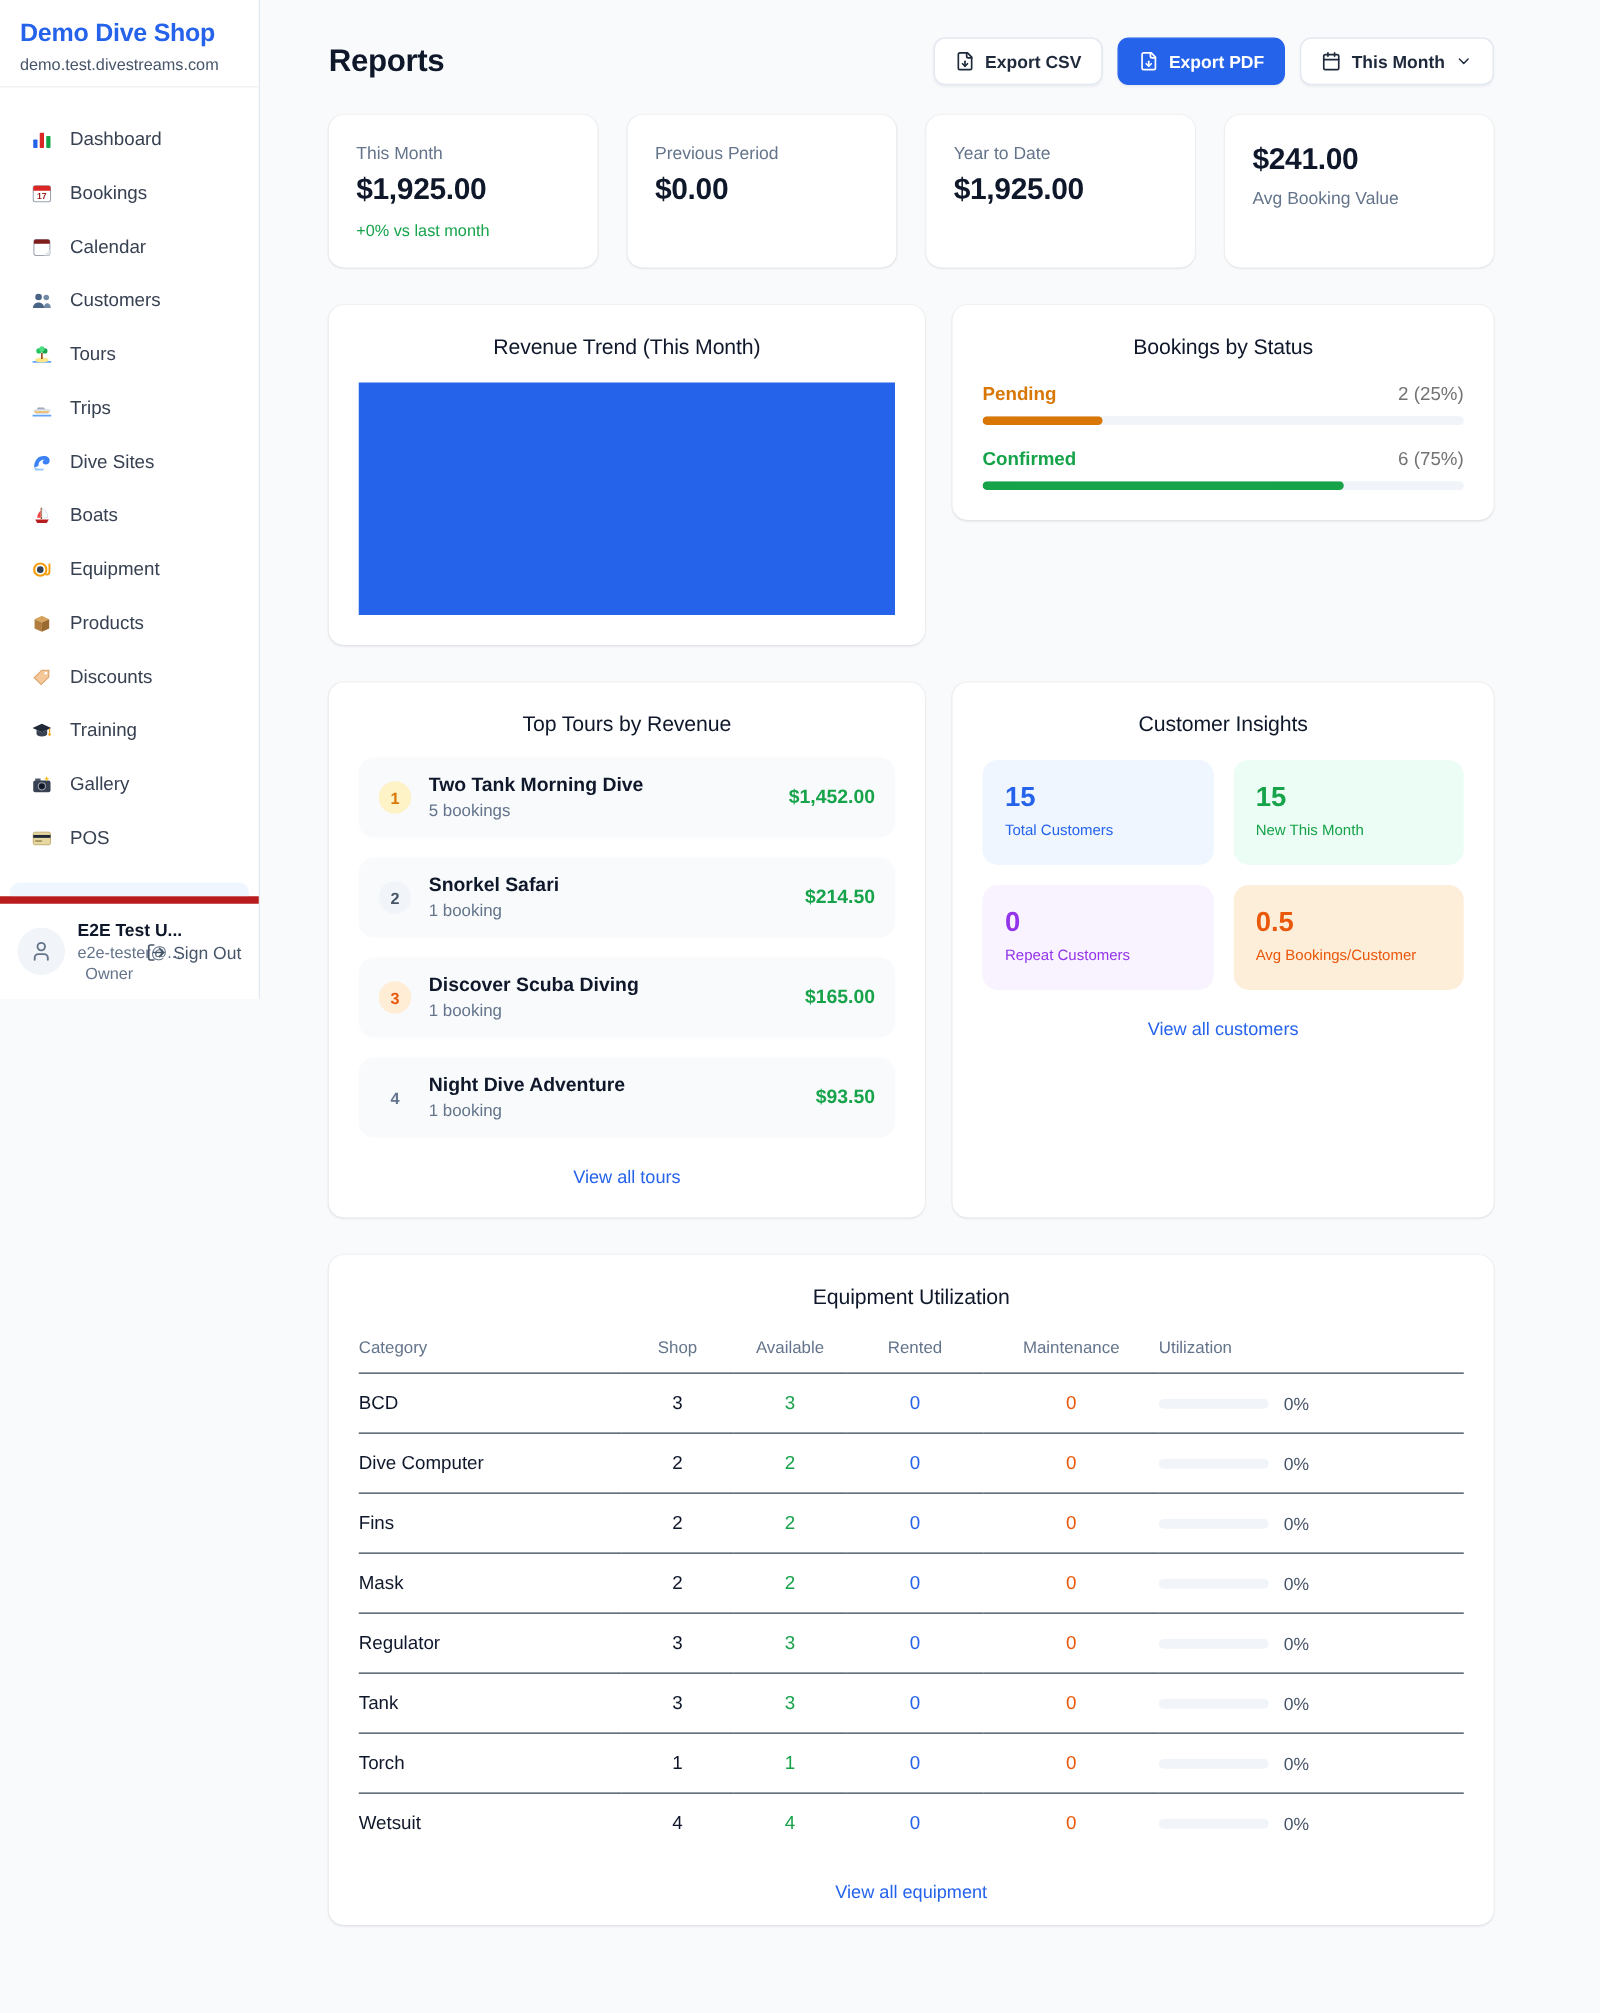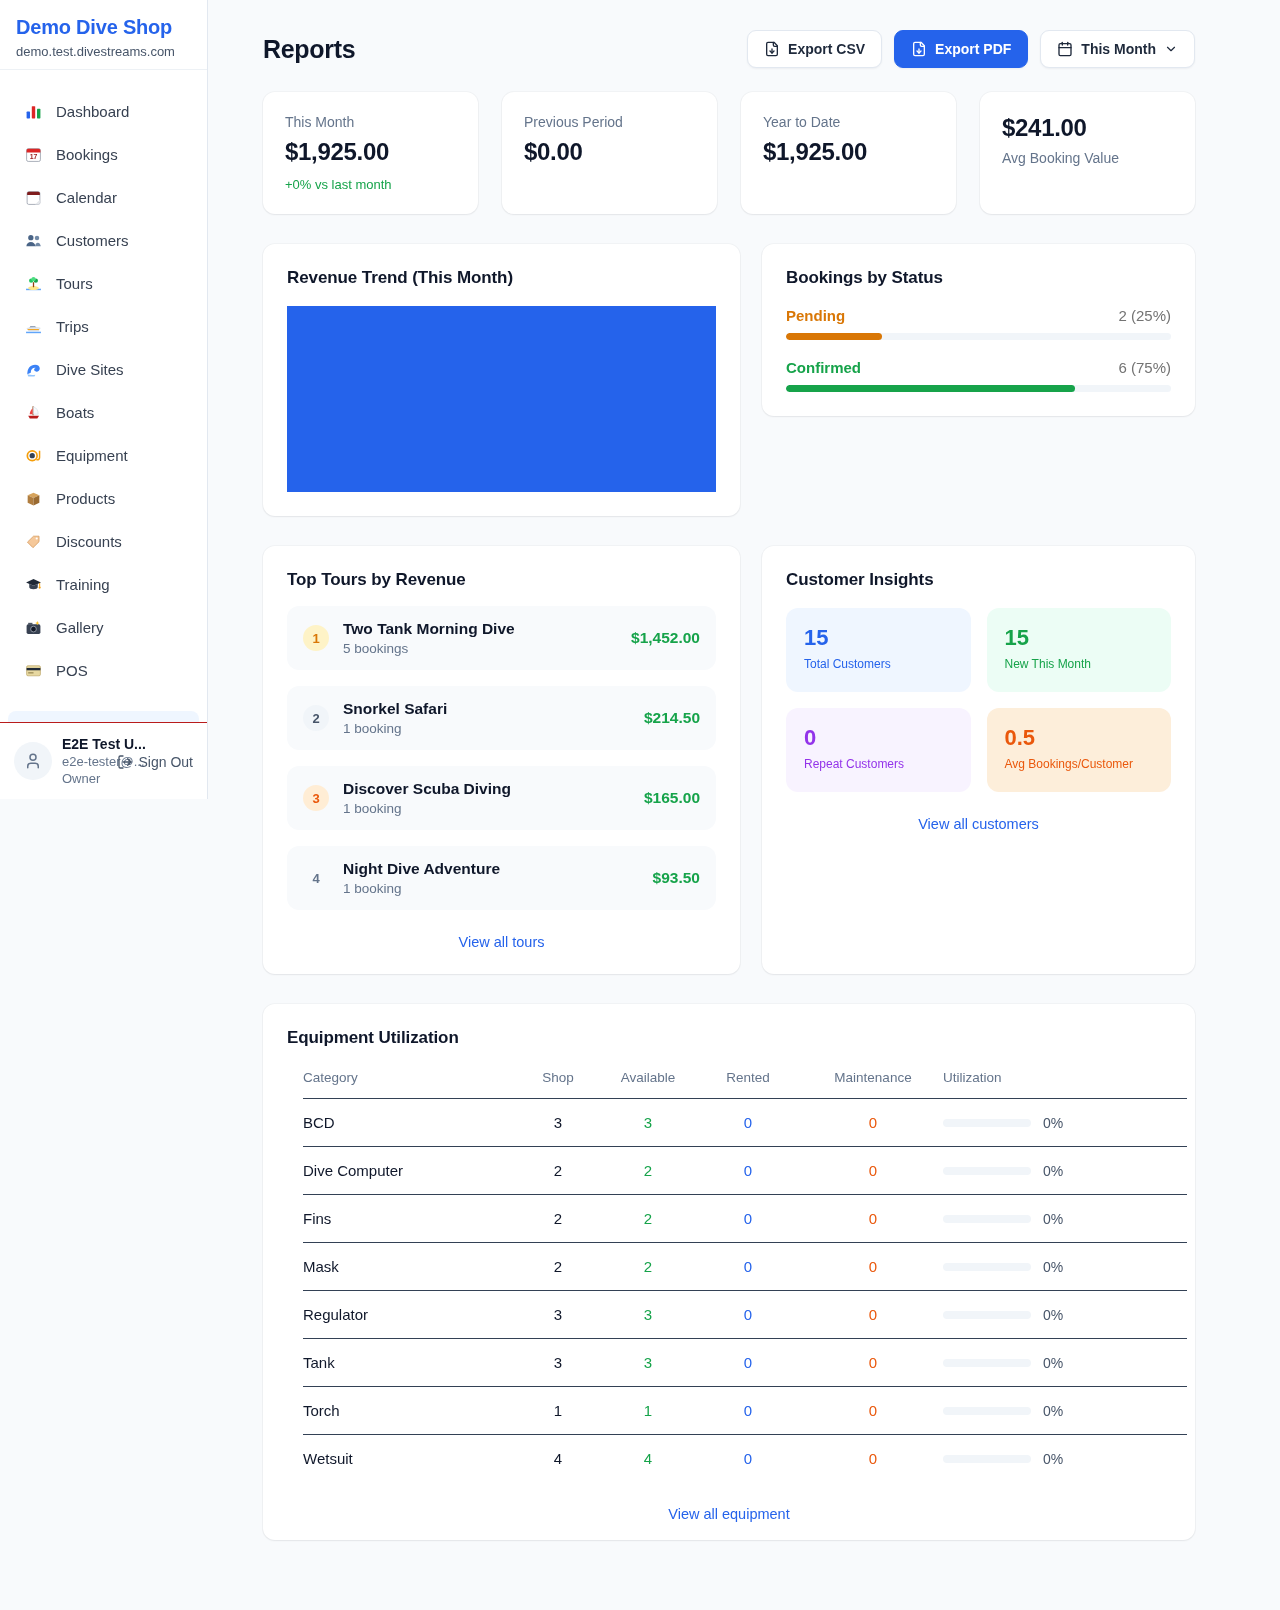--- a/index.html
+++ b/index.html
@@ -29,22 +29,22 @@
     border-radius: 8px; cursor: pointer;
   }
   .nav-ic { width: 18px; height: 17px; flex: 0 0 18px; display: flex; align-items: center; justify-content: center; }
   .nav-ic svg { width: 17px; height: 17px; display: block; }
   .nav-label { font-size: 15px; color: #374151; }
   .nav-active-partial {
     position: absolute; left: 8px; right: 8px; bottom: 0; height: 11px;
     background: #eff6ff; border-radius: 8px 8px 0 0;
   }
   .sb-foot {
-    border-top: 1px solid #b91c1c;
-    padding: 13px 14px; display: flex; gap: 10px; align-items: center;
+    border-top: 6px solid #b91c1c;
+    padding: 13px 14px; display: flex; gap: 10px; align-items: center; text-align: right;
   }
   .avatar {
     width: 38px; height: 38px; border-radius: 50%; background: #f1f5f9;
     color: #64748b; display: flex; align-items: center; justify-content: center;
     flex: 0 0 38px;
   }
   .u-info { flex: 1; min-width: 0; }
   .u-name { font-size: 14px; font-weight: bold; color: #0f172a; white-space: nowrap; }
   .u-email { font-size: 13px; color: #64748b; margin-top: 2px; white-space: nowrap; }
   .u-role { font-size: 13px; color: #64748b; margin-top: 2px; }
@@ -77,21 +77,21 @@
   .stat { padding: 22px; }
   .stat-label { font-size: 14px; color: #64748b; }
   .stat-value { font-size: 24px; font-weight: 800; margin-top: 8px; letter-spacing: -0.3px; }
   .stat-delta { font-size: 13px; color: #16a34a; margin-top: 11px; }
   .stat.value-first .stat-value { margin-top: 0; }
   .stat.value-first .stat-label { margin-top: 8px; }
   
   .grid2 { display: grid; grid-template-columns: 477px 433px; gap: 22px; margin-top: 30px; }
   .grid2.row1 { align-items: start; }
   .panel { padding: 24px; }
-  .panel-title { font-size: 17px; font-weight: 700; letter-spacing: -0.1px; }
+  .panel-title { font-size: 17px; font-weight: 400; letter-spacing: -0.1px; text-align: center; }
   .chart-bar { margin-top: 18px; height: 186px; background: #2563eb; }
   .status-row { margin-top: 19px; }
   .status-line { display: flex; justify-content: space-between; align-items: baseline; font-size: 15px; }
   .status-label { font-weight: 600; }
   .status-count { color: #737373; }
   .track { margin-top: 9px; height: 7px; background: #f1f5f9; border-radius: 4px; overflow: hidden; }
   .fill { height: 100%; border-radius: 4px; }
   
   .tour-item {
     display: flex; align-items: center; gap: 14px;
@@ -111,21 +111,21 @@
     display: block; text-align: center; margin-top: 24px;
     color: #2563eb; font-size: 14.5px; text-decoration: none; cursor: pointer;
   }
   
   .tiles { display: grid; grid-template-columns: 1fr 1fr; gap: 16px; margin-top: 18px; }
   .tile { border-radius: 12px; padding: 17px 18px; height: 84px; }
   .tile-value { font-size: 22px; font-weight: 800; }
   .tile-label { font-size: 12px; margin-top: 6px; }
   
   .equip { margin-top: 30px; padding: 24px 24px 18px; }
-  table { width: 100%; border-collapse: collapse; margin-top: 12px; margin-left: 16px; }
+  table { width: 100%; border-collapse: collapse; margin-top: 12px; }
   th {
     font-size: 13.5px; color: #64748b; font-weight: 400;
     text-align: center; padding: 10px 0 13px;
     border-bottom: 1px solid #334155;
   }
   th.cat, th.util { text-align: left; }
   td {
     font-size: 15px; text-align: center; padding: 15px 0;
     border-bottom: 1px solid #334155;
   }

